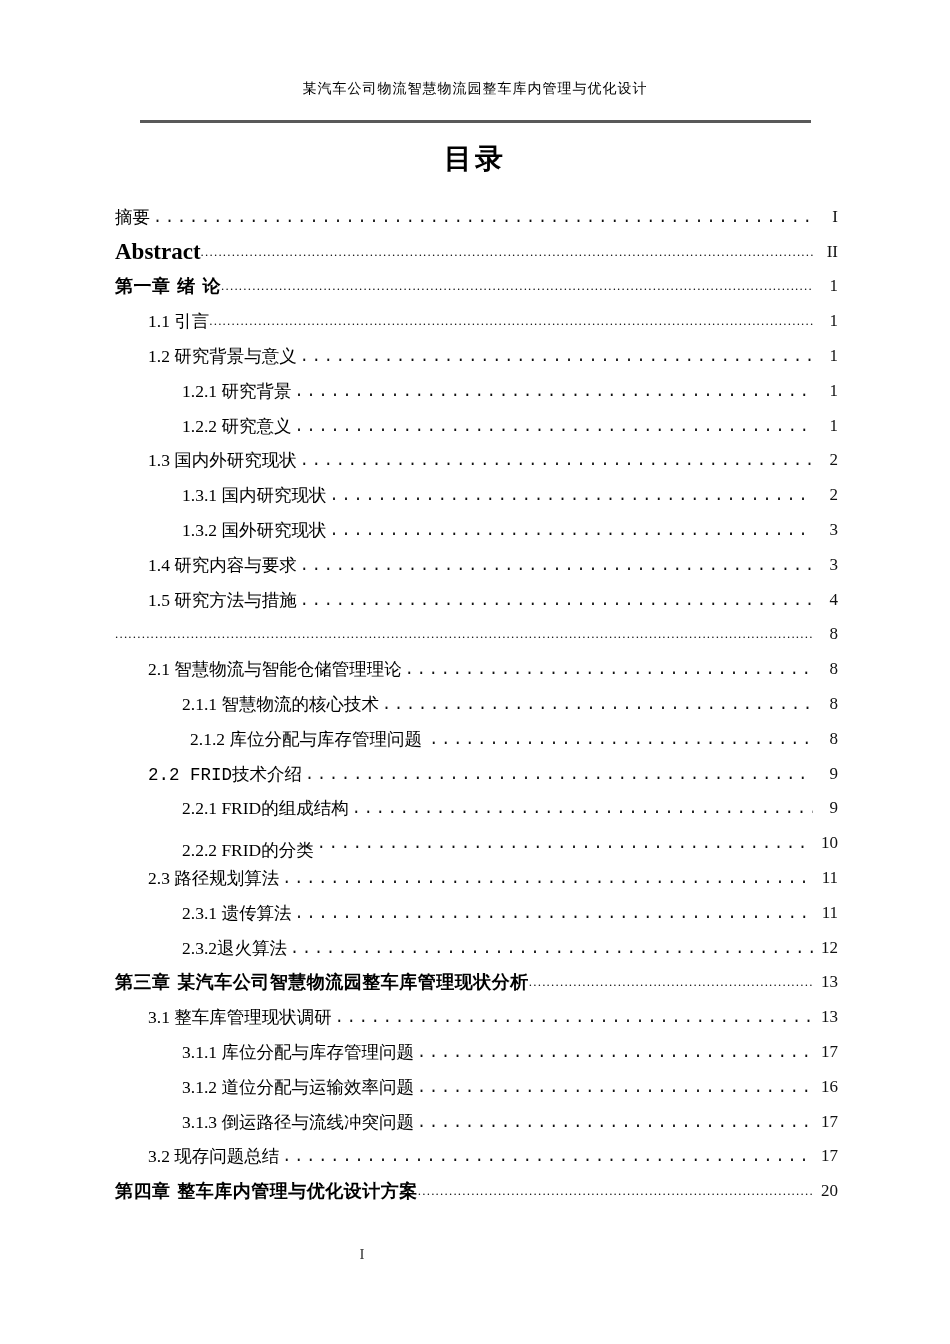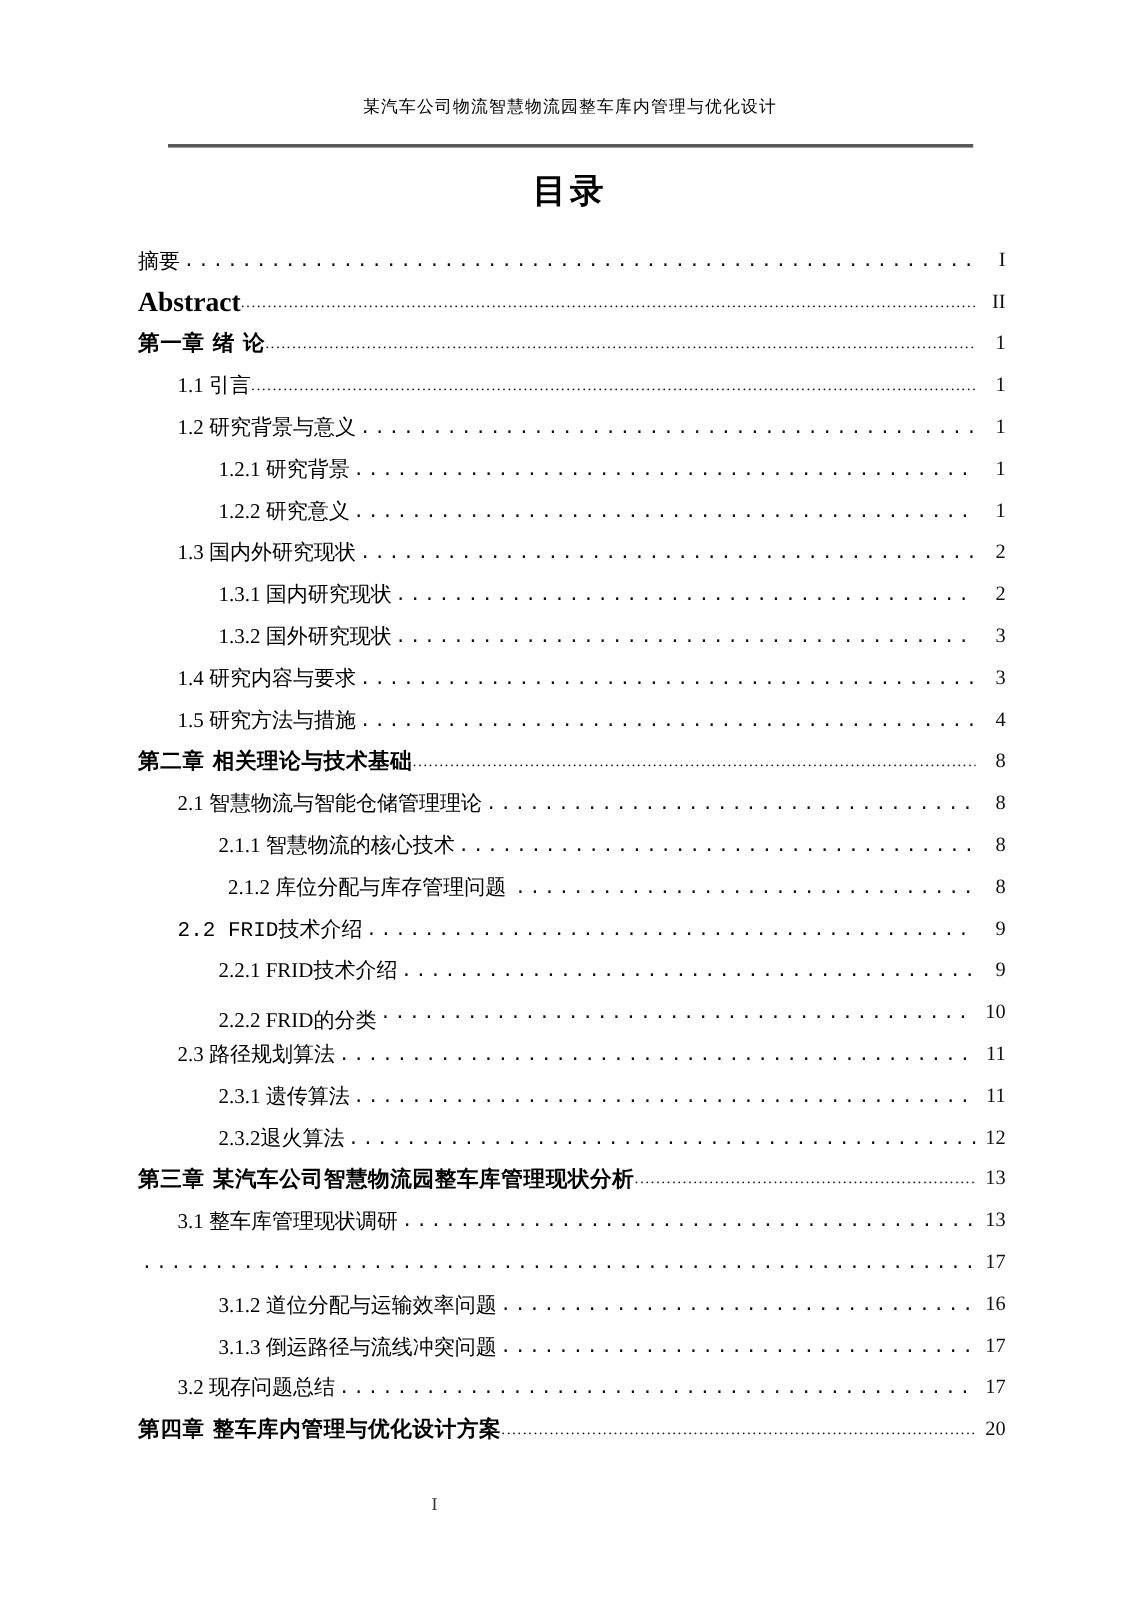--- a/index.html
+++ b/index.html
@@ -111,21 +111,20 @@
         <span class="toc-label" style="padding-left: 33px;">1.4 研究内容与要求</span>
         <span class="toc-leader spaced">................................................................................................................................................................</span>
         <span class="toc-page">3</span>
       </div>
       <div class="toc-row plain">
         <span class="toc-label" style="padding-left: 33px;">1.5 研究方法与措施</span>
         <span class="toc-leader spaced">................................................................................................................................................................</span>
         <span class="toc-page">4</span>
       </div>
       <div class="toc-row chapter">
-        <span class="toc-label" style="padding-left: 0px;">第二章 相关理论与技术基础</span>
         <span class="toc-leader dense">................................................................................................................................................................................................................................................................................................................................</span>
         <span class="toc-page">8</span>
       </div>
       <div class="toc-row plain">
         <span class="toc-label" style="padding-left: 33px;">2.1 智慧物流与智能仓储管理理论</span>
         <span class="toc-leader spaced">................................................................................................................................................................</span>
         <span class="toc-page">8</span>
       </div>
       <div class="toc-row plain">
         <span class="toc-label" style="padding-left: 67px;">2.1.1 智慧物流的核心技术</span>
@@ -136,21 +135,21 @@
         <span class="toc-label" style="padding-left: 75px;">2.1.2 库位分配与库存管理问题 </span>
         <span class="toc-leader spaced">................................................................................................................................................................</span>
         <span class="toc-page">8</span>
       </div>
       <div class="toc-row plain">
         <span class="toc-label" style="padding-left: 33px; font-family: Liberation Mono, monospace;">2.2 FRID技术介绍</span>
         <span class="toc-leader spaced">................................................................................................................................................................</span>
         <span class="toc-page">9</span>
       </div>
       <div class="toc-row plain">
-        <span class="toc-label" style="padding-left: 67px;">2.2.1 FRID技术介绍</span>
+        <span class="toc-label" style="padding-left: 67px;">2.2.1 FRID的组成结构</span>
         <span class="toc-leader spaced">................................................................................................................................................................</span>
         <span class="toc-page">9</span>
       </div>
       <div class="toc-row plain">
         <span class="toc-label" style="padding-left: 67px; margin-top: 14px;">2.2.2 FRID的分类</span>
         <span class="toc-leader spaced">................................................................................................................................................................</span>
         <span class="toc-page">10</span>
       </div>
       <div class="toc-row plain">
         <span class="toc-label" style="padding-left: 33px;">2.3 路径规划算法</span>
@@ -171,20 +170,21 @@
         <span class="toc-label" style="padding-left: 0px;">第三章 某汽车公司智慧物流园整车库管理现状分析</span>
         <span class="toc-leader dense">................................................................................................................................................................................................................................................................................................................................</span>
         <span class="toc-page">13</span>
       </div>
       <div class="toc-row plain">
         <span class="toc-label" style="padding-left: 33px;">3.1 整车库管理现状调研</span>
         <span class="toc-leader spaced">................................................................................................................................................................</span>
         <span class="toc-page">13</span>
       </div>
       <div class="toc-row plain">
+        <span class="toc-label" style="padding-left: 67px;">3.1.1 库位分配与库存管理问题</span>
         <span class="toc-leader spaced">................................................................................................................................................................</span>
         <span class="toc-page">17</span>
       </div>
       <div class="toc-row plain">
         <span class="toc-label" style="padding-left: 67px;">3.1.2 道位分配与运输效率问题</span>
         <span class="toc-leader spaced">................................................................................................................................................................</span>
         <span class="toc-page">16</span>
       </div>
       <div class="toc-row plain">
         <span class="toc-label" style="padding-left: 67px;">3.1.3 倒运路径与流线冲突问题</span>

